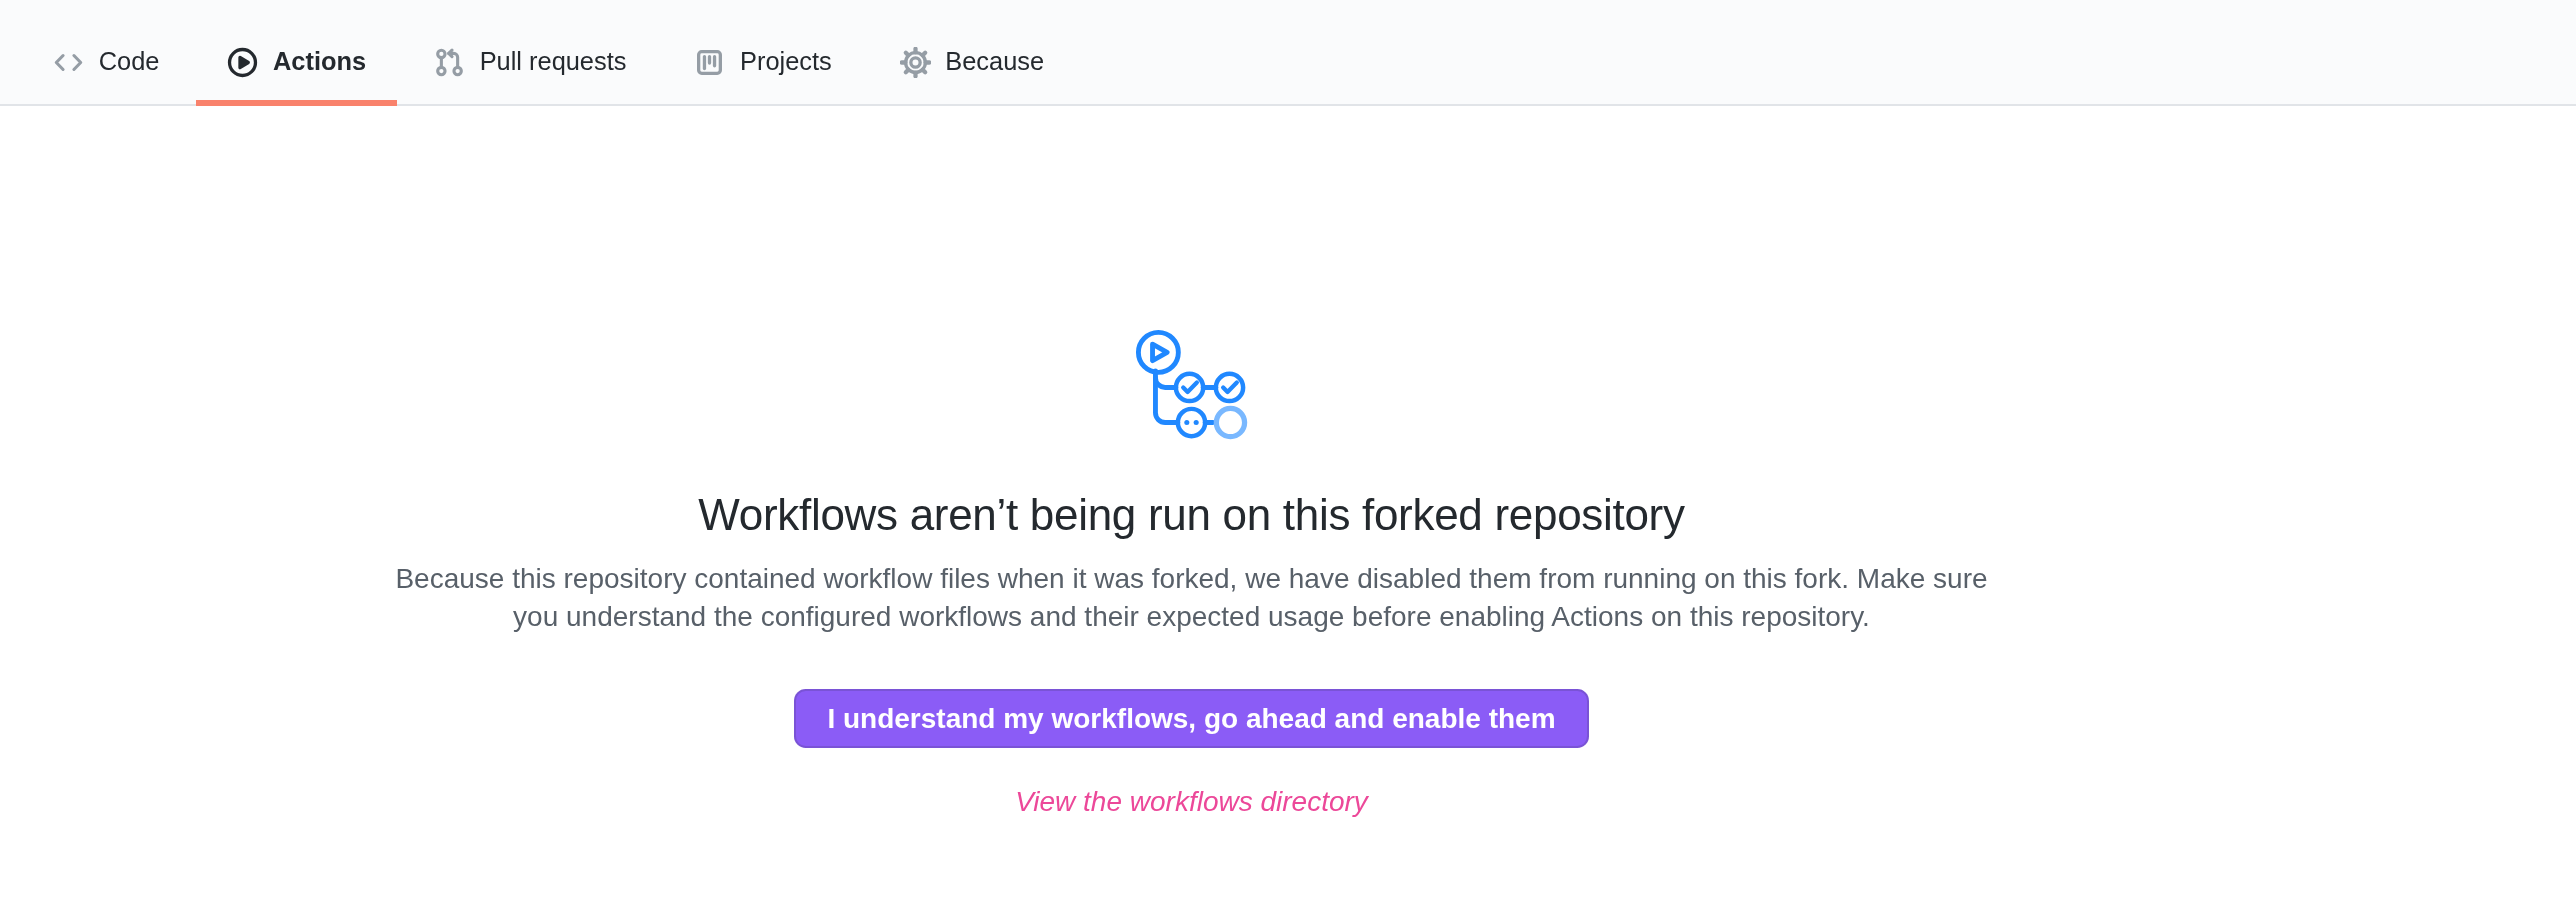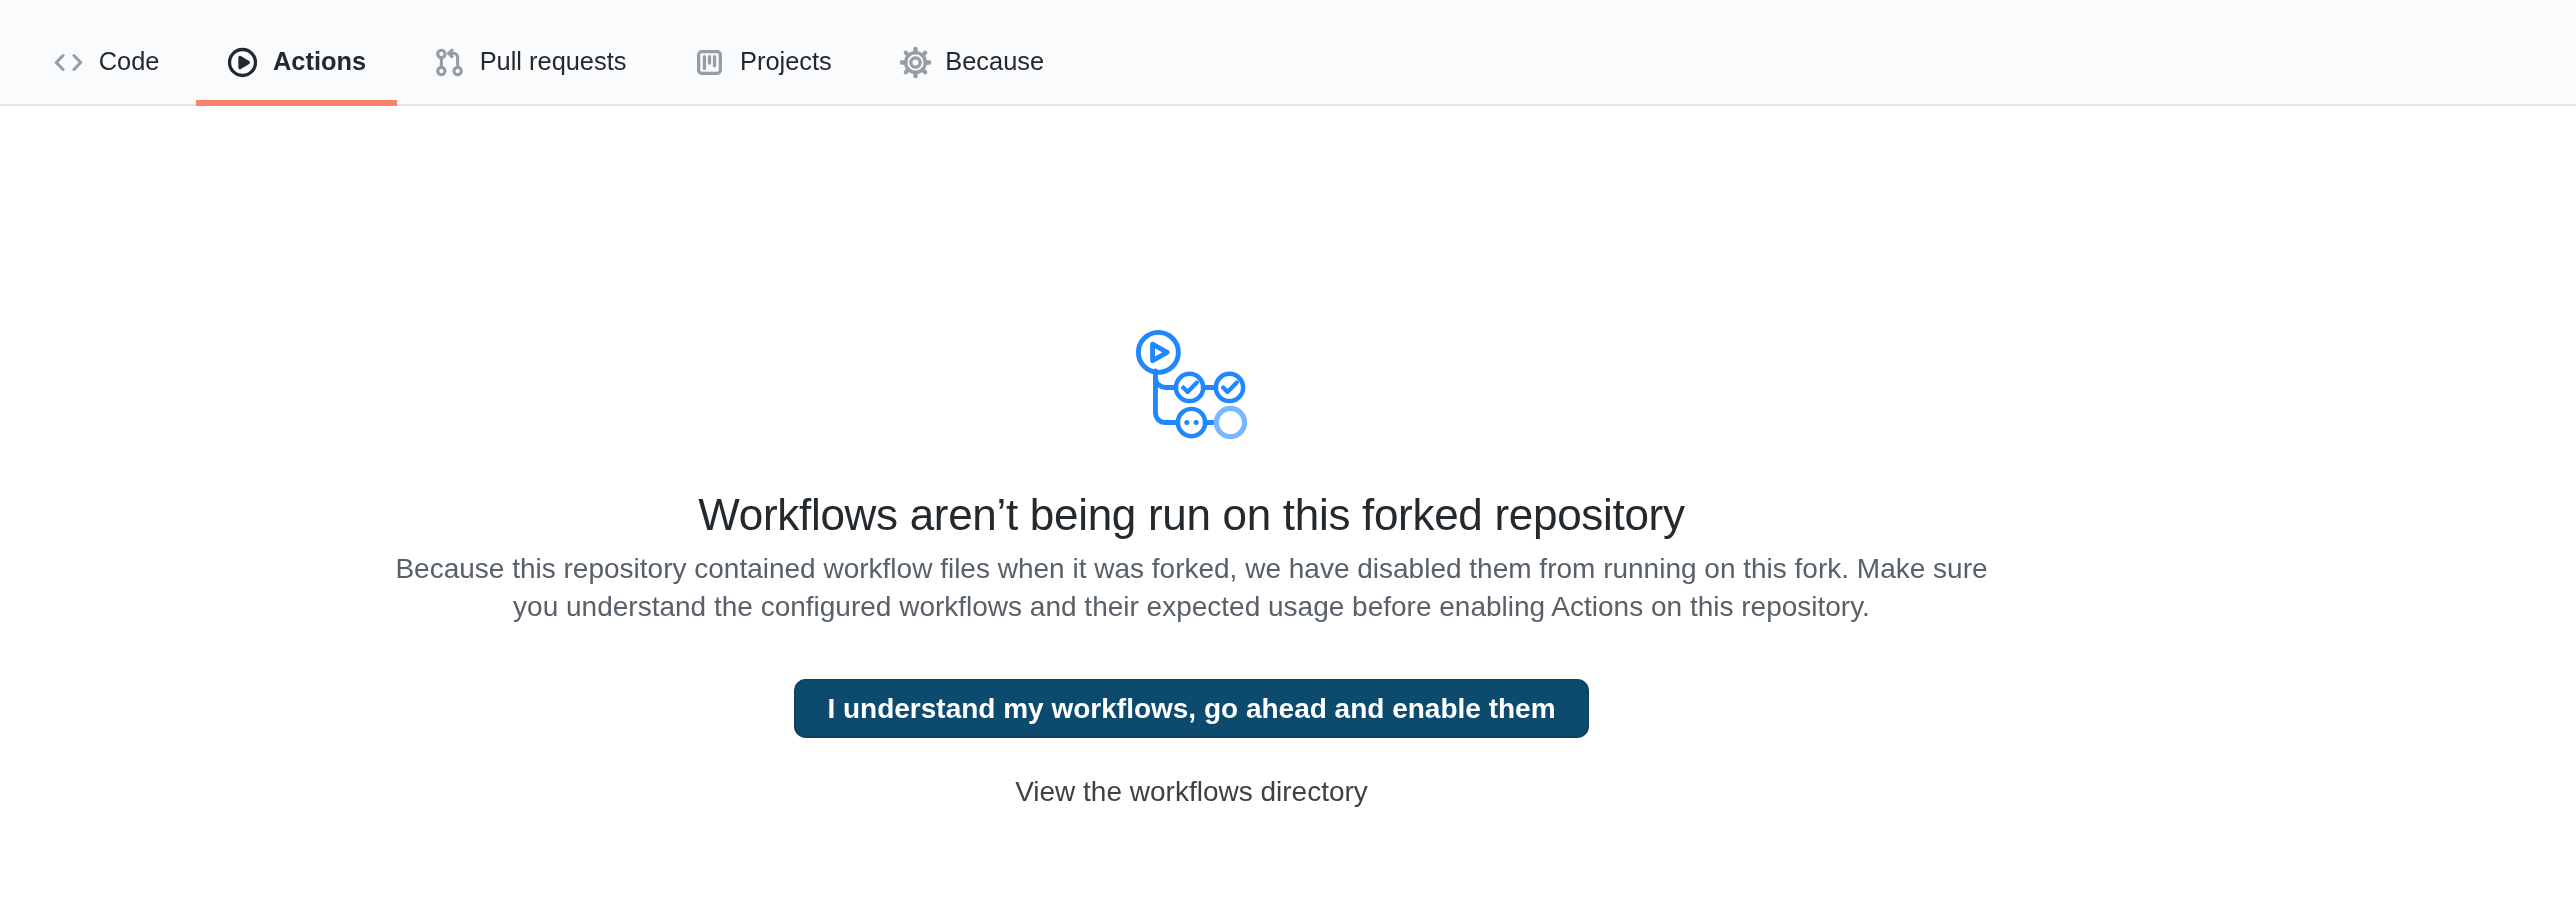--- a/index.html
+++ b/index.html
@@ -59,50 +59,51 @@
   .blankslate-heading {
     margin: 43px 0 0 0;
     font-size: 44px;
     line-height: 51px;
     font-weight: normal;
     color: #24292e;
     letter-spacing: -0.3px;
     text-align: center;
   }
   .blankslate-desc {
-    margin: 10px 0 0 0;
+    margin: 20px 0 0 0;
     max-width: 1603px;
     font-size: 28px;
     line-height: 38px;
     color: #586069;
     text-align: center;
   }
   .enable-btn {
     margin-top: 53px;
     height: 59px;
     padding: 0 31px;
-    background: #0c4a6e;
+    background: #8b5cf6;
     border: 2px solid rgba(27, 31, 35, 0.15);
     border-radius: 11.7px;
     color: #ffffff;
     font-size: 28px;
     font-weight: bold;
     font-family: inherit;
     line-height: 1;
     cursor: pointer;
     display: flex;
     align-items: center;
   }
   .workflows-link {
     margin-top: 37px;
     font-size: 28px;
     line-height: 1.2;
-    color: #404040;
+    color: #ec4899;
     text-decoration: none;
     cursor: pointer;
+    font-style: italic;
   }
 </style>
 </head>
 <body>
 
 <nav class="repo-nav">
 
   <div class="nav-tab">
     <span class="octicon">
       <svg viewBox="0 0 16 16" fill="none" stroke="currentColor" stroke-width="1.6" stroke-linecap="round" stroke-linejoin="round">

